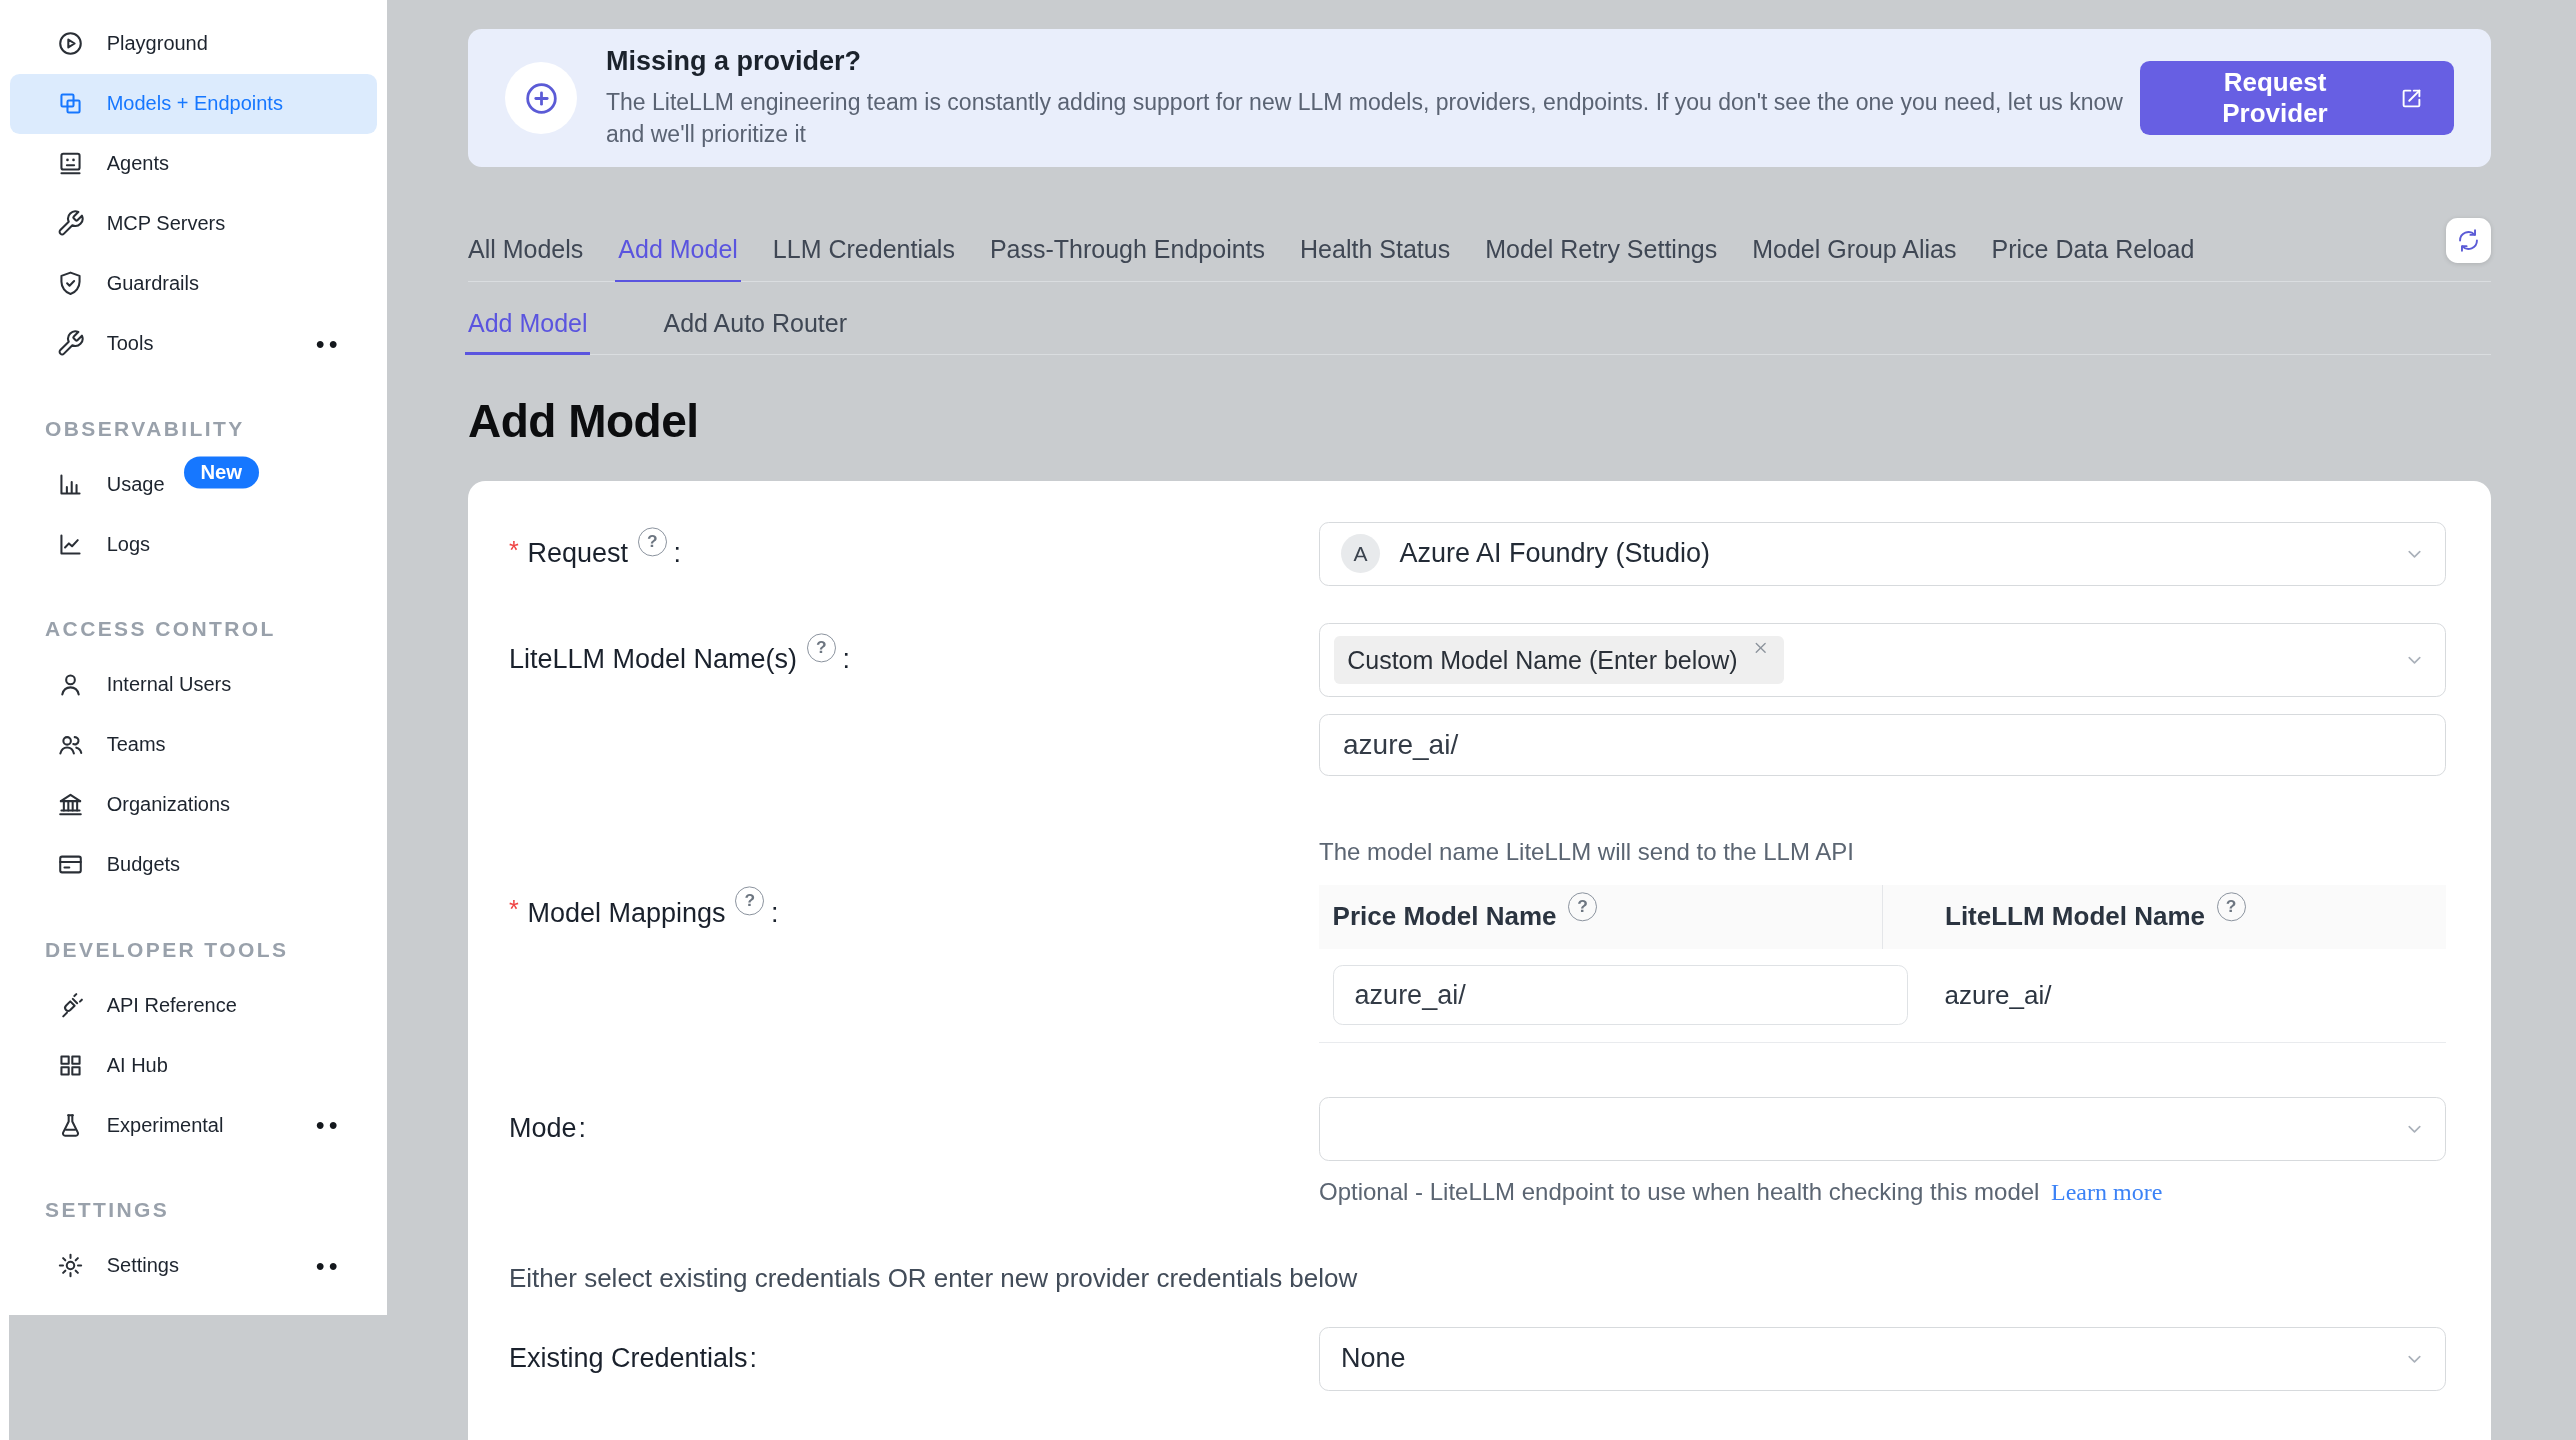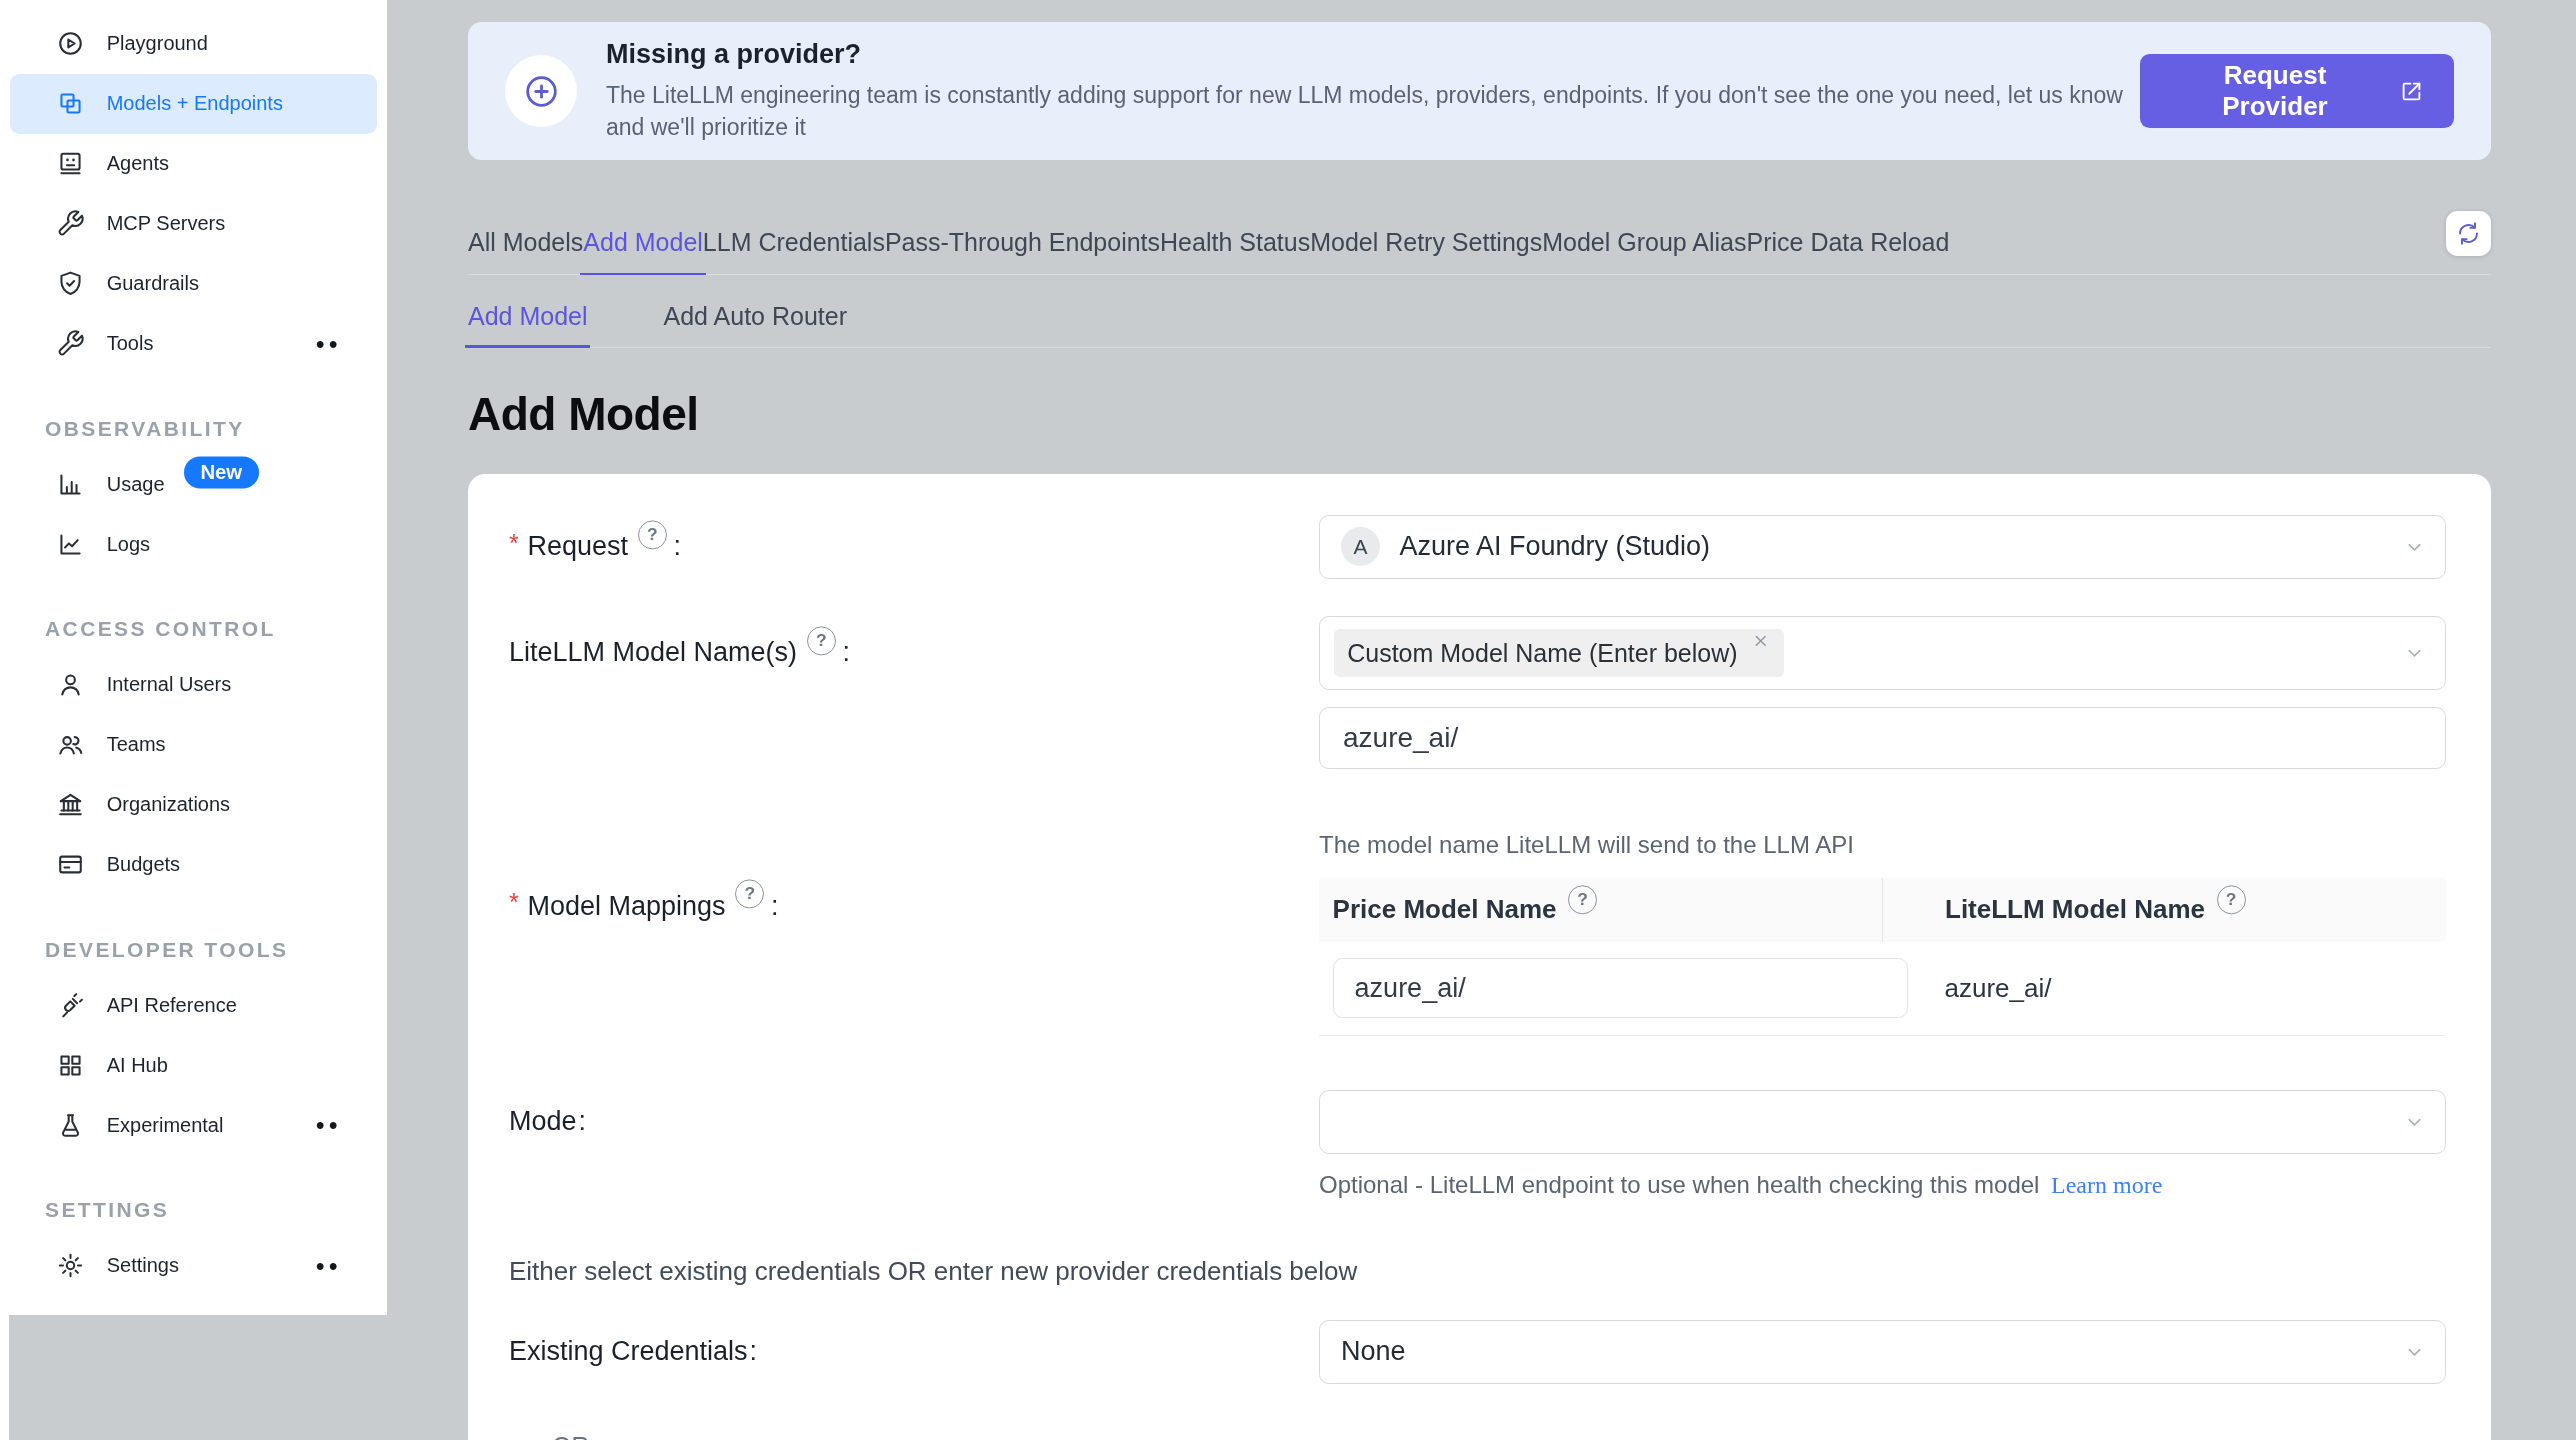--- a/index.html
+++ b/index.html
@@ -35,21 +35,21 @@
     background:var(--badge); color:#fff; font-size:20.3px; font-weight:600;
     padding:5.8px 16.5px; border-radius:967px; line-height:1;
   }
   .side-dots { margin-left:auto; margin-right:35px; color:#14181d; font-size:24px; letter-spacing:4.8px; font-weight:700; }
   .side-title {
     margin:43px 0 13.6px 45px; font-size:21px; font-weight:700;
     letter-spacing:2.4px; color:#99a1ab; text-transform:uppercase; white-space:nowrap;
   }
 
   
-  .content { position:fixed; left:387px; top:0; width:2189px; height:1440px; padding:22px 85px 0 81px; }
+  .content { position:fixed; left:387px; top:0; width:2189px; height:1440px; padding:29px 85px 0 81px; }
 
   .banner {
     height:138px; background:#e9eefb; border-radius:13.6px;
     display:flex; align-items:center; padding:0 37px;
   }
   .banner-icon-wrap {
     flex:0 0 72px; width:72px; height:72px; border-radius:50%; background:#fff;
     display:flex; align-items:center; justify-content:center; color:#5b5bd6;
   }
   .banner-text { margin-left:29px; }
@@ -348,21 +348,21 @@
           <svg class="svg-icon" viewBox="0 0 24 24" width="27" height="27" fill="none" stroke="currentColor" stroke-width="1.7" stroke-linecap="round" stroke-linejoin="round">
             <path d="M14 5h5v5"></path>
             <path d="M19 5l-9 9"></path>
             <path d="M19 13v5a1 1 0 0 1-1 1H6a1 1 0 0 1-1-1V6a1 1 0 0 1 1-1h5"></path>
           </svg>
         </span>
     </button>
   </section>
 
   <div class="tabs">
-    <div id="tabs-items" style="display:flex;">
+    <div id="tabs-items" style="display:flex;gap:35px;">
         <div class="tab">All Models</div>
         <div class="tab active">Add Model</div>
         <div class="tab">LLM Credentials</div>
         <div class="tab">Pass-Through Endpoints</div>
         <div class="tab">Health Status</div>
         <div class="tab">Model Retry Settings</div>
         <div class="tab">Model Group Alias</div>
         <div class="tab">Price Data Reload</div>
       </div>
     <button class="refresh-btn">

